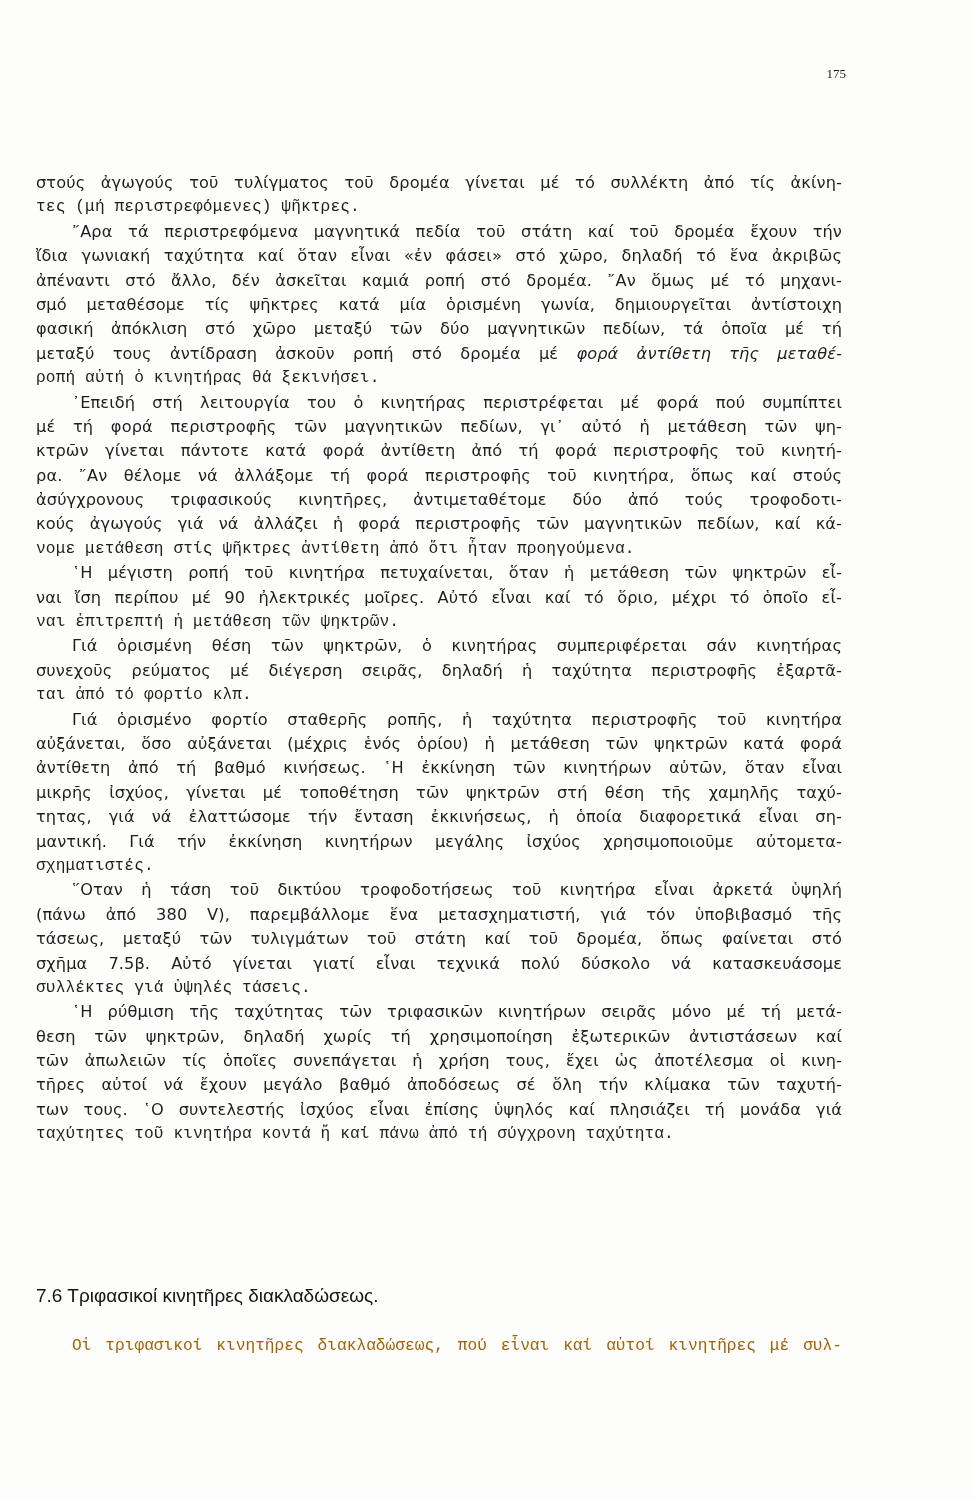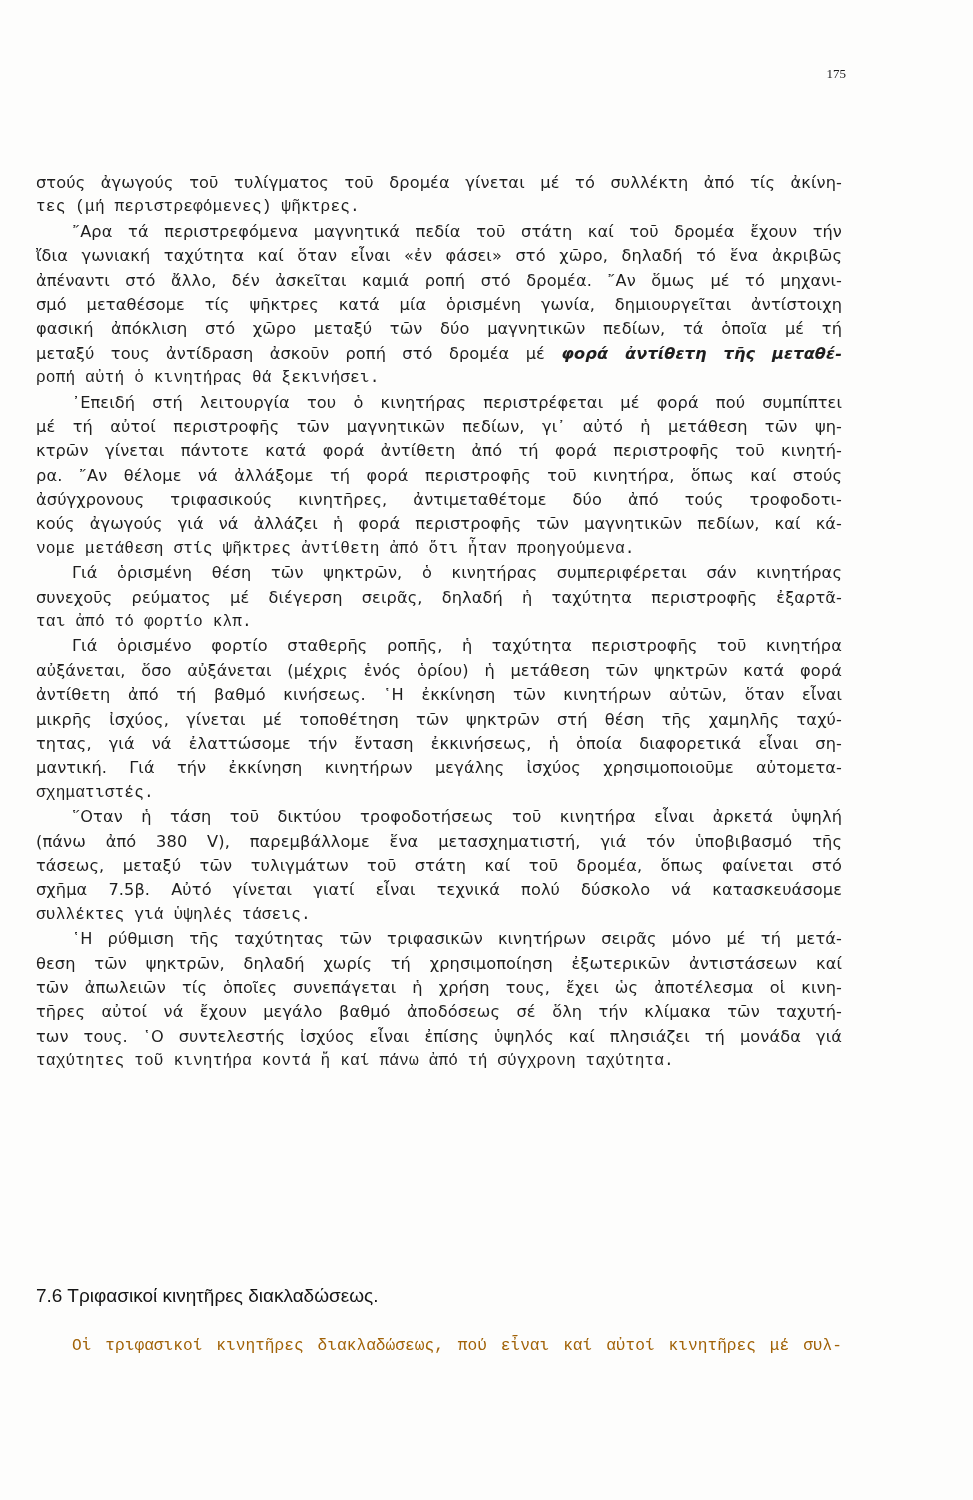--- a/index.html
+++ b/index.html
@@ -11,21 +11,21 @@
   }
   .body-text {
     position: absolute; left: 36px; top: 128px; width: 806px;
     font-family: "DejaVu Sans", sans-serif; font-size: 16.2px; color: #1e1e1e;
     letter-spacing: 0.1px;
     margin-top: 43px;
   }
   .line { height: 24.4px; line-height: 24.4px; white-space: nowrap; text-align: justify; text-align-last: justify; }
   .line.last { text-align-last: left; font-family: Liberation Mono, monospace; }
   .line.indent { padding-left: 36px; }
-  .bi { font-weight: bold; font-style: italic; }
+  .bi { font-weight: normal; font-style: italic; }
   .section-heading {
     position: absolute; left: 36px; top: 1285px;
     font-family: "Liberation Sans", sans-serif; font-weight: normal; font-size: 19px; color: #151515;
   }
   .section-body {
     position: absolute; left: 36px; top: 1334px; width: 806px;
     font-family: "DejaVu Sans", sans-serif; font-size: 16.2px; color: #a16207;
   }
 </style>
 </head>
@@ -46,28 +46,33 @@
       <div class="line">ἴδια γωνιακή ταχύτητα καί ὅταν εἶναι «ἐν φάσει» στό χῶρο, δηλαδή τό ἕνα ἀκριβῶς</div>
       <div class="line">ἀπέναντι στό ἄλλο, δέν ἀσκεῖται καμιά ροπή στό δρομέα. ῎Αν ὅμως μέ τό μηχανι-</div>
       <div class="line">σμό μεταθέσομε τίς ψῆκτρες κατά μία ὁρισμένη γωνία, δημιουργεῖται ἀντίστοιχη</div>
       <div class="line">φασική ἀπόκλιση στό χῶρο μεταξύ τῶν δύο μαγνητικῶν πεδίων, τά ὁποῖα μέ τή</div>
       <div class="line"><span>μεταξύ τους ἀντίδραση ἀσκοῦν ροπή στό δρομέα μέ </span><span class="bi">φορά ἀντίθετη τῆς μεταθέ-</span></div>
       <div class="line last">ροπή αὐτή ὁ κινητήρας θά ξεκινήσει.</div>
     </div>
 
     <div>
       <div class="line indent">᾿Επειδή στή λειτουργία του ὁ κινητήρας περιστρέφεται μέ φορά πού συμπίπτει</div>
-      <div class="line">μέ τή αὐτοί περιστροφῆς τῶν μαγνητικῶν πεδίων, γι᾿ αὐτό ἡ μετάθεση τῶν ψη-</div>
+      <div class="line">μέ τή φορά περιστροφῆς τῶν μαγνητικῶν πεδίων, γι᾿ αὐτό ἡ μετάθεση τῶν ψη-</div>
       <div class="line">κτρῶν γίνεται πάντοτε κατά φορά ἀντίθετη ἀπό τή φορά περιστροφῆς τοῦ κινητή-</div>
       <div class="line">ρα. ῎Αν θέλομε νά ἀλλάξομε τή φορά περιστροφῆς τοῦ κινητήρα, ὅπως καί στούς</div>
       <div class="line">ἀσύγχρονους τριφασικούς κινητῆρες, ἀντιμεταθέτομε δύο ἀπό τούς τροφοδοτι-</div>
       <div class="line">κούς ἀγωγούς γιά νά ἀλλάζει ἡ φορά περιστροφῆς τῶν μαγνητικῶν πεδίων, καί κά-</div>
       <div class="line last">νομε μετάθεση στίς ψῆκτρες ἀντίθετη ἀπό ὅτι ἦταν προηγούμενα.</div>
     </div>
 
+    <div>
+      <div class="line indent">῾Η μέγιστη ροπή τοῦ κινητήρα πετυχαίνεται, ὅταν ἡ μετάθεση τῶν ψηκτρῶν εἶ-</div>
+      <div class="line">ναι ἴση περίπου μέ 90 ἠλεκτρικές μοῖρες. Αὐτό εἶναι καί τό ὅριο, μέχρι τό ὁποῖο εἶ-</div>
+      <div class="line last">ναι ἐπιτρεπτή ἡ μετάθεση τῶν ψηκτρῶν.</div>
+    </div>
 
     <div>
       <div class="line indent">Γιά ὁρισμένη θέση τῶν ψηκτρῶν, ὁ κινητήρας συμπεριφέρεται σάν κινητήρας</div>
       <div class="line">συνεχοῦς ρεύματος μέ διέγερση σειρᾶς, δηλαδή ἡ ταχύτητα περιστροφῆς ἐξαρτᾶ-</div>
       <div class="line last">ται ἀπό τό φορτίο κλπ.</div>
     </div>
 
     <div>
       <div class="line indent">Γιά ὁρισμένο φορτίο σταθερῆς ροπῆς, ἡ ταχύτητα περιστροφῆς τοῦ κινητήρα</div>
       <div class="line">αὐξάνεται, ὅσο αὐξάνεται (μέχρις ἑνός ὁρίου) ἡ μετάθεση τῶν ψηκτρῶν κατά φορά</div>

